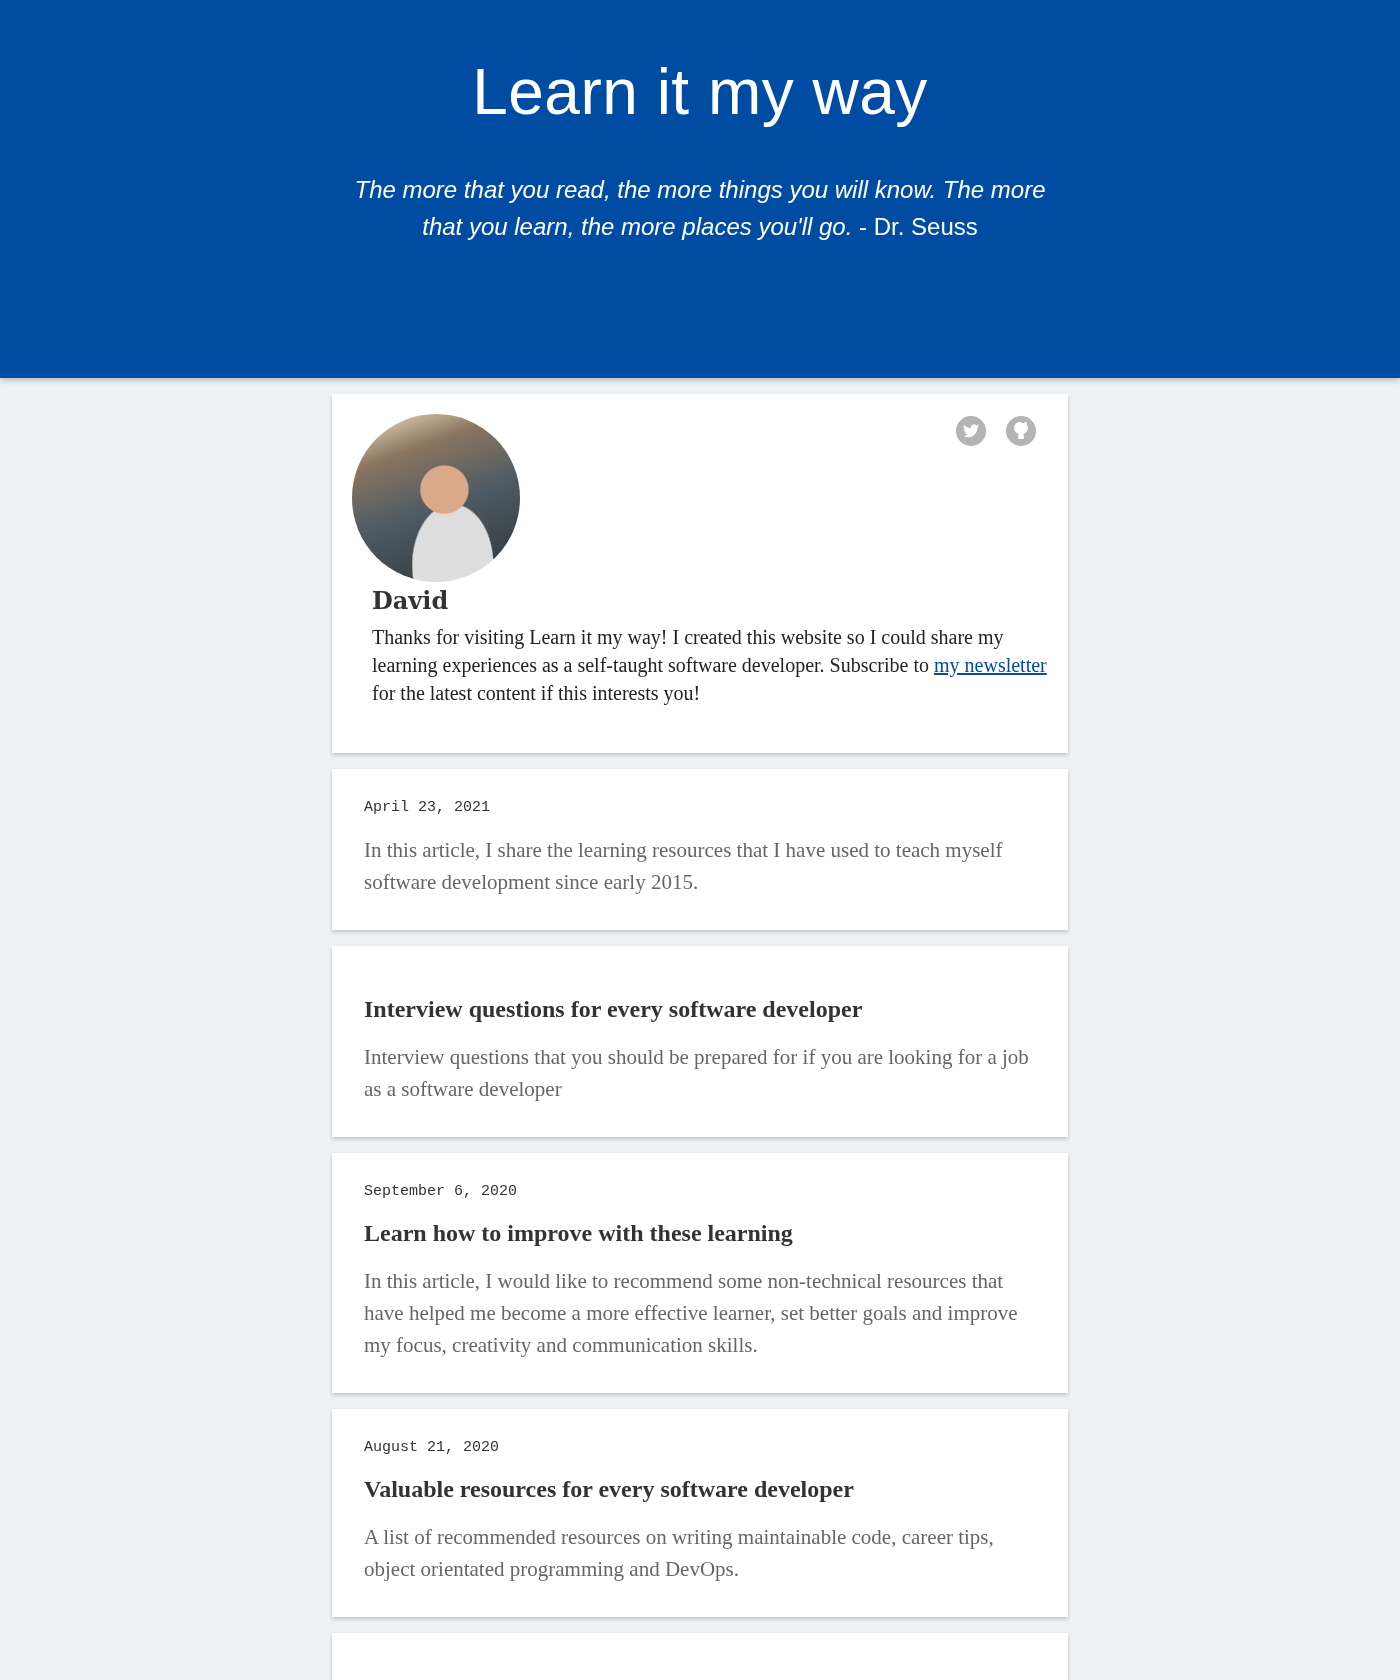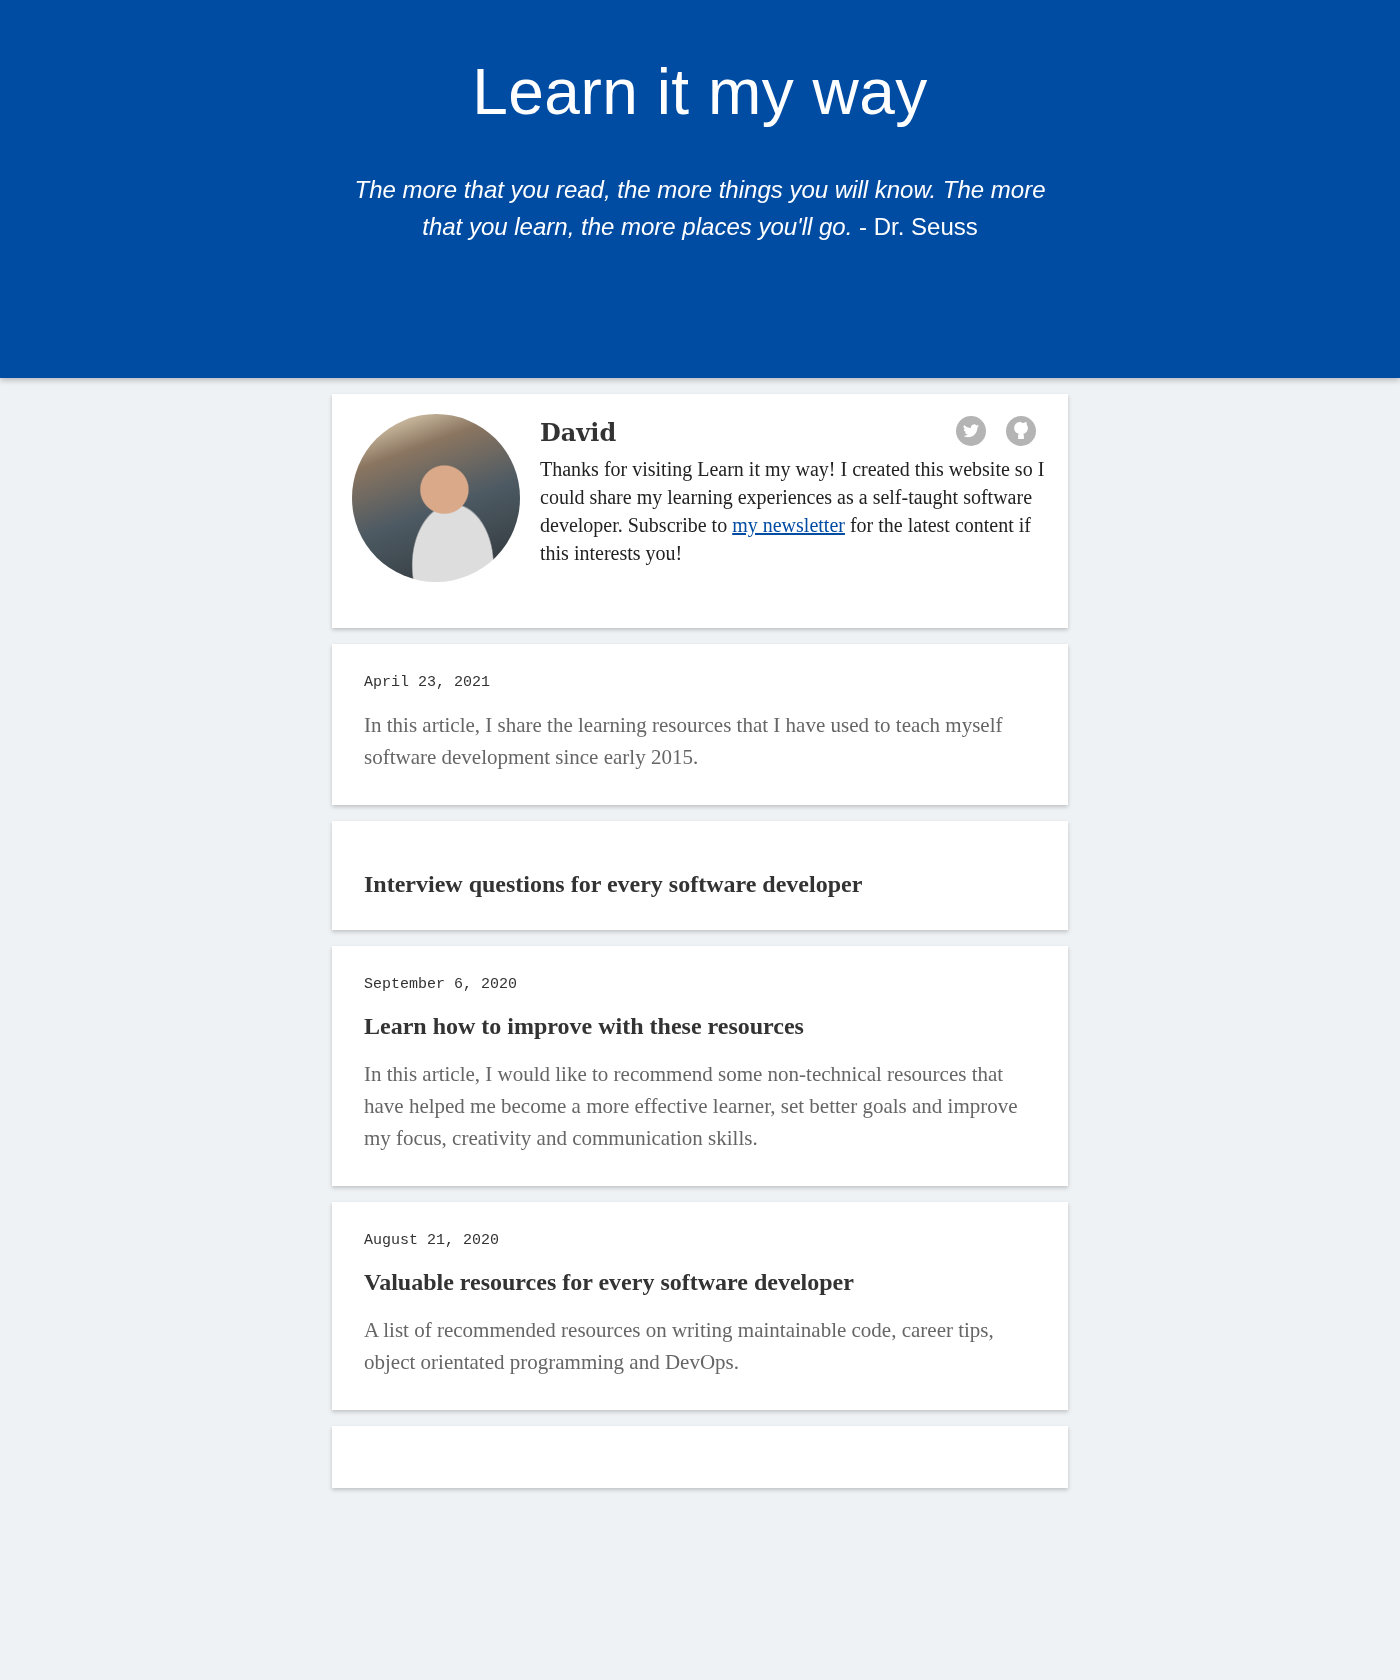--- a/index.html
+++ b/index.html
@@ -4,21 +4,21 @@
 <style>
   * { box-sizing: border-box; margin: 0; padding: 0; }
   html, body { width: 1400px; height: 1680px; overflow: hidden; }
   body { background: #eef2f5; font-family: "DejaVu Serif", serif; color: #222; }
   .hero { background: #004ca3; height: 378px; text-align: center; color: #fff; box-shadow: 0 2px 6px rgba(0,0,0,0.25); position: relative; z-index: 1; }
   .hero h1 { font-family: "Liberation Sans", sans-serif; font-weight: 500; font-size: 64px; padding-top: 55px; letter-spacing: 0.5px; }
   .hero .quote { font-family: "Liberation Sans", sans-serif; font-size: 24px; line-height: 37px; width: 700px; margin: 42px auto 0; }
   .hero .quote em { font-style: italic; }
   .container { width: 736px; margin: 16px auto 0; }
   .card { background: #fff; box-shadow: 0 2px 4px rgba(0,0,0,0.2); margin-bottom: 16px; }
-  .bio { display: flex; padding: 20px 20px 46px 20px; position: relative; }
+  .bio { display: flex; padding: 20px 20px 46px 20px; position: relative; flex-direction: column; }
   .avatar { width: 168px; height: 168px; border-radius: 50%; flex-shrink: 0; background: radial-gradient(circle at 55% 45%, #d9a98a 0 18%, transparent 19%), radial-gradient(ellipse at 60% 90%, #ddd 0 28%, transparent 29%), linear-gradient(160deg, #f5e6c8 0%, #8a7560 25%, #4d5a63 55%, #2d3336 100%); }
   .bio-body { margin-left: 20px; padding-top: 4px; }
   .bio-name { font-size: 24px; font-weight: bold; font-family: "DejaVu Serif", serif; color: #333; }
   .bio-text { font-size: 20px; line-height: 28px; margin-top: 8px; color: #222; font-family: "Liberation Serif", serif; }
   .bio-text a { color: #004ca3; text-decoration: underline; }
   .socials { position: absolute; top: 22px; right: 32px; display: flex; gap: 20px; }
   .social { width: 30px; height: 30px; border-radius: 50%; background: #b4b4b4; display: flex; align-items: center; justify-content: center; }
   .post { padding: 30px 32px 32px 32px; }
   .post-date { font-family: Liberation Mono, monospace; font-size: 15px; color: #333; }
   .post-title { font-family: "Liberation Serif", serif; font-weight: bold; font-size: 24px; color: #333; margin-top: 20px; }
@@ -52,24 +52,25 @@
       </a>
     </div>
   </section>
 
   <article class="card post">
     <div class="post-date">April 23, 2021</div>
     <p class="post-desc">In this article, I share the learning resources that I have used to teach myself software development since early 2015.</p>
   </article>
   <article class="card post">
     <h3 class="post-title">Interview questions for every software developer</h3>
+    <p class="post-desc">Interview questions that you should be prepared for if you are looking for a job as a software developer</p>
   </article>
   <article class="card post">
     <div class="post-date">September 6, 2020</div>
-    <h3 class="post-title">Learn how to improve with these resources</h3>
+    <h3 class="post-title">Learn how to improve with these learning</h3>
     <p class="post-desc">In this article, I would like to recommend some non-technical resources that have helped me become a more effective learner, set better goals and improve my focus, creativity and communication skills.</p>
   </article>
   <article class="card post">
     <div class="post-date">August 21, 2020</div>
     <h3 class="post-title">Valuable resources for every software developer</h3>
     <p class="post-desc">A list of recommended resources on writing maintainable code, career tips, object orientated programming and DevOps.</p>
   </article>
   <article class="card post" style="height:60px"></article>
 </main>
 

